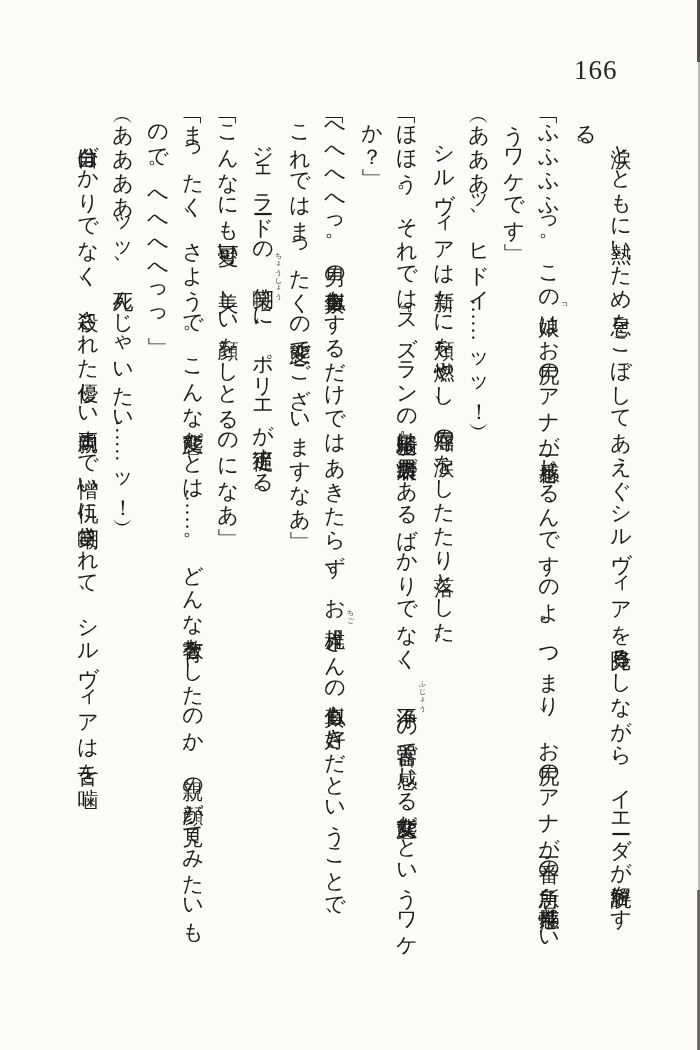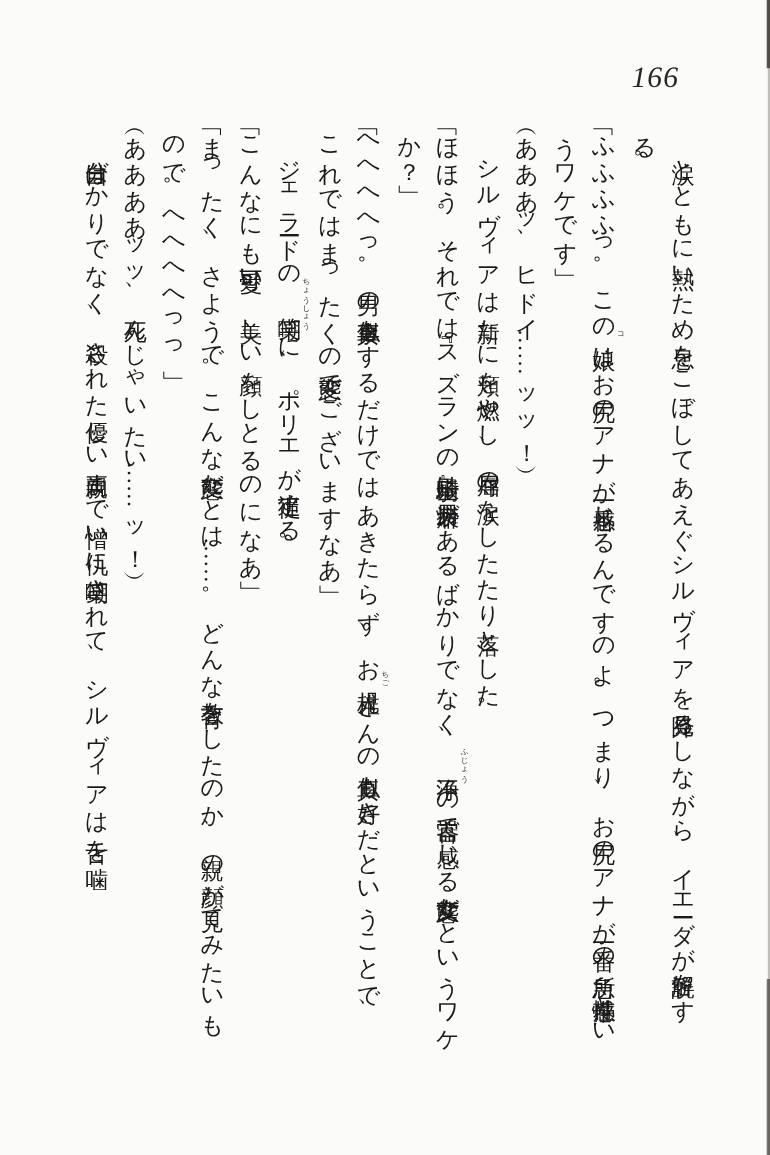--- a/index.html
+++ b/index.html
@@ -10,21 +10,20 @@
   }
   .page {
     position: relative;
     width: 700px; height: 1050px;
     background: #fbfbf9;
   }
   .page-number {
     position: absolute;
     top: 55px; left: 574px;
     font-size: 27px;
-    font-style: italic;
     letter-spacing: 1px;
     color: #262626;
   }
   .page-text {
     position: absolute;
     top: 110px; right: 62px;
     width: 560px; height: 840px;
     writing-mode: vertical-rl;
     -webkit-writing-mode: vertical-rl;
     text-orientation: mixed;

